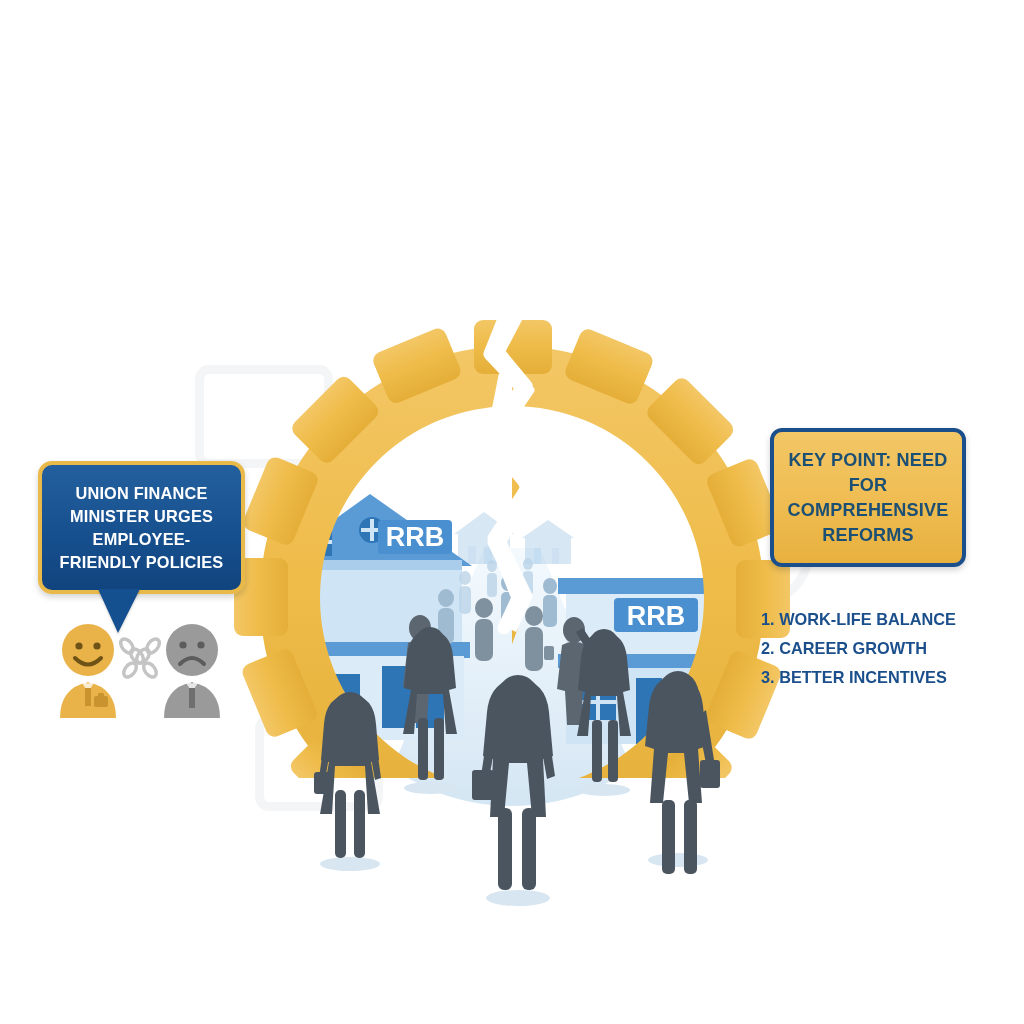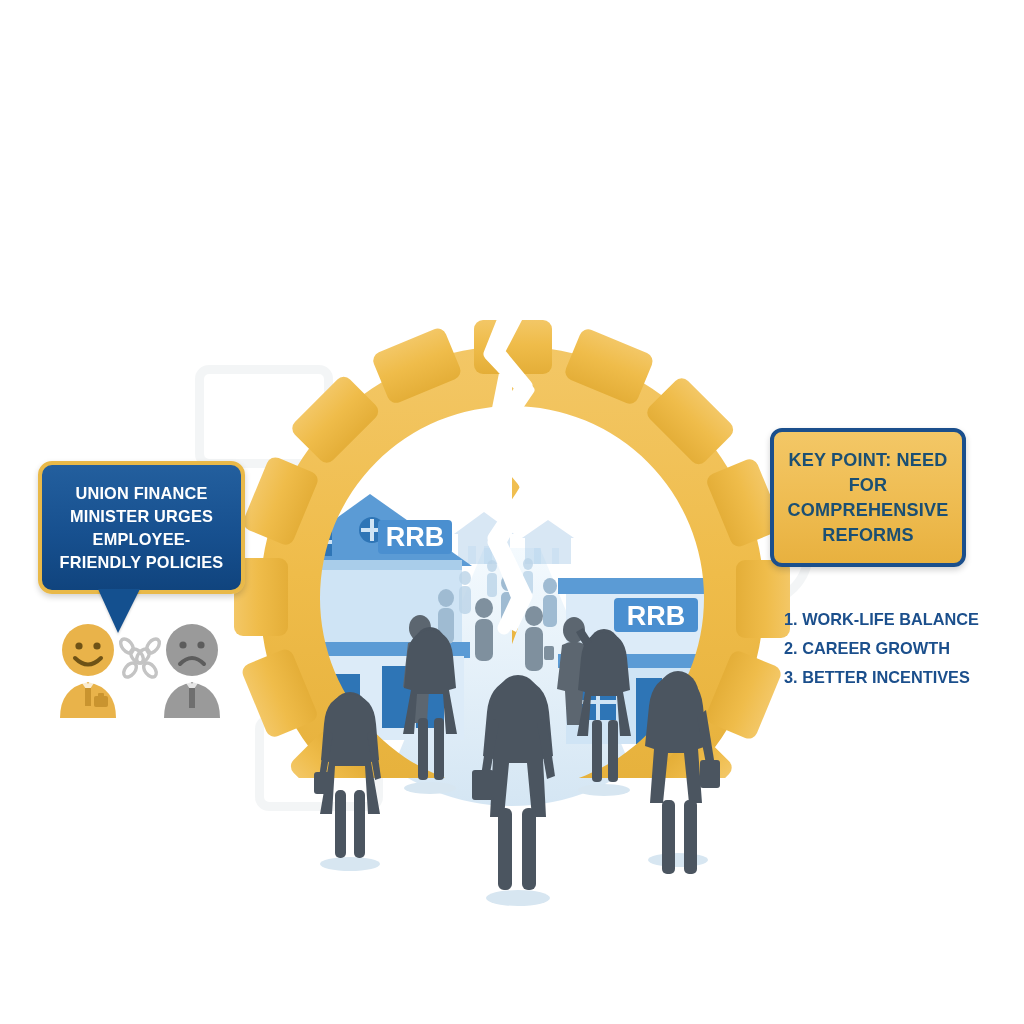--- a/index.html
+++ b/index.html
@@ -125,21 +125,21 @@
     font-weight: 800;
     font-size: 19px;
     line-height: 25px;
     letter-spacing: .2px;
     transform: scaleX(.95);
   }
 
   
   .reform-list {
     position: absolute;
-    left: 784px;
+    left: 761px;
     top: 605px;
     width: 230px;
   }
   .reform-item {
     color: #1b4f8c;
     font-weight: 700;
     font-size: 17px;
     line-height: 29px;
     white-space: nowrap;
     transform: scaleX(.96);

